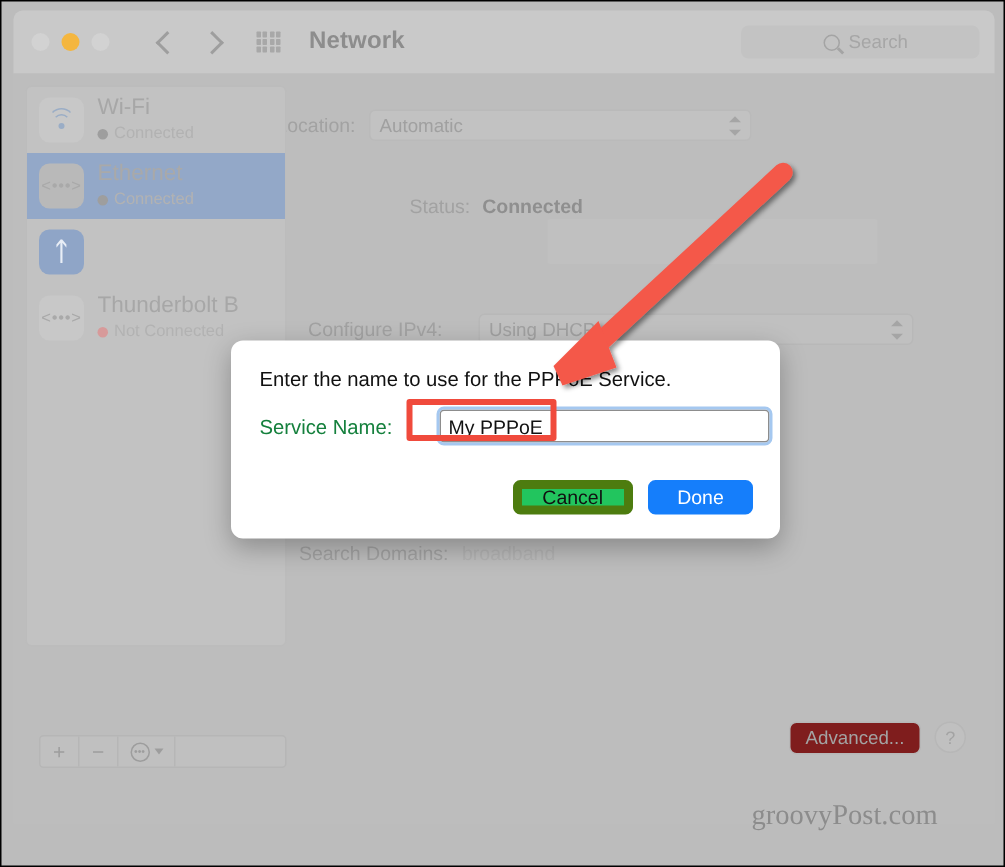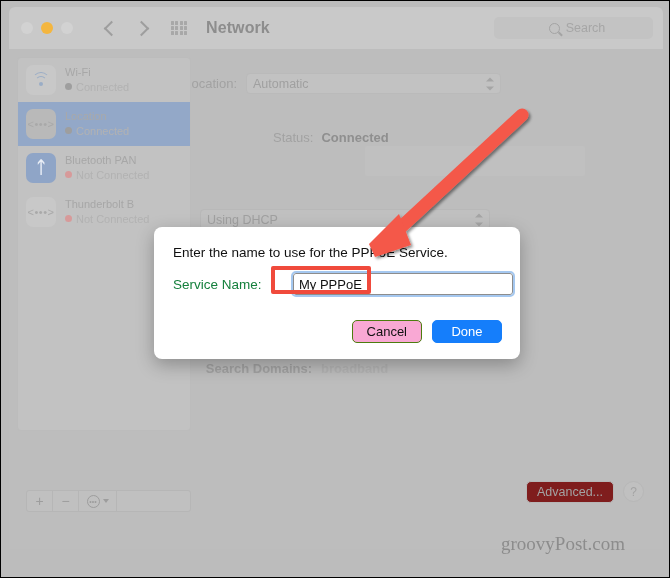--- a/index.html
+++ b/index.html
@@ -207,40 +207,39 @@
     display: flex;
     align-items: center;
   }
   .iplabel {
     font-size: 13px;
     color: #a2a2a2;
     width: 104px;
     text-align: right;
   }
   .ippopup {
-    margin-left: 9px;
+    margin-left: 24px;
     width: 290px; height: 21px;
     background: #c0c0c0;
     border: 1px solid #b8b8b8;
     border-radius: 4px;
     display: flex;
     align-items: center;
     padding: 0 6px;
     font-size: 12.5px;
     color: #a0a0a0;
     position: relative;
   }
 
   
   .sdrow {
     position: absolute;
-    left: 183px; top: 312px;
+    left: 170px; top: 312px;
     display: flex;
     align-items: flex-end;
-    font-weight: bold;
   }
   .sdlabel {
     font-size: 13px;
     color: #a2a2a2;
     width: 120px;
     text-align: right;
   }
   .sdval {
     margin-left: 9px;
     font-size: 13px;
@@ -295,21 +294,21 @@
     width: 30px; height: 30px;
     border-radius: 7px;
     background: #c8c8c8;
     flex: none;
     position: relative;
   }
   .srow.sel .sicon { background: #b9b9b9; }
   .sicon.bt { background: #8fa5c7; }
   .stext { margin-left: 9px; }
   .sname {
-    font-size: 11px;
+    font-size: 15px;
     color: #a7a7a7;
     line-height: 1.25;
   }
   .srow.sel .sname { color: #a9a9a9; }
   .sstatus {
     font-size: 11px;
     color: #b2b2b2;
     display: flex;
     align-items: center;
     gap: 4px;
@@ -441,22 +440,22 @@
     height: 23px;
     min-width: 70px;
     border-radius: 5px;
     font-size: 13px;
     display: flex;
     align-items: center;
     justify-content: center;
     padding: 0 14px;
   }
   .btn.cancel {
-    background: #f9a8d4;
-    border: 1px solid #4d7c0f;
+    background: #22c55e;
+    border: 6px solid #4d7c0f;
     color: #111111;
   }
   .btn.done {
     background: #157efb;
     border: 1px solid #157efb;
     color: #ffffff;
   }
 
   
   .anno {
@@ -531,20 +530,21 @@
       </div>
     </div>
 
     <div class="statusrow">
       <div class="statlabel">Status:</div>
       <div class="statval">Connected</div>
     </div>
     <div class="statdesc"></div>
 
     <div class="iprow">
+      <div class="iplabel">Configure IPv4:</div>
       <div class="ippopup">
         <span>Using DHCP</span>
         <span class="updown"></span>
       </div>
     </div>
 
     <div class="sdrow">
       <div class="sdlabel">Search Domains:</div>
       <div class="sdval">broadband</div>
     </div>
@@ -570,38 +570,31 @@
           <span>Connected</span>
         </div>
       </div>
     </div>
 
     <div class="srow sel">
       <div class="sicon">
         <div class="eth">&lt;•••&gt;</div>
       </div>
       <div class="stext">
-        <div class="sname">Location</div>
+        <div class="sname">Ethernet</div>
         <div class="sstatus">
           <span class="sdot"></span>
           <span>Connected</span>
         </div>
       </div>
     </div>
 
     <div class="srow">
       <div class="sicon bt">
         <div class="btg">ᛏ</div>
-      </div>
-      <div class="stext">
-        <div class="sname">Bluetooth PAN</div>
-        <div class="sstatus">
-          <span class="sdot red"></span>
-          <span>Not Connected</span>
-        </div>
       </div>
     </div>
 
     <div class="srow">
       <div class="sicon">
         <div class="eth">&lt;•••&gt;</div>
       </div>
       <div class="stext">
         <div class="sname">Thunderbolt B</div>
         <div class="sstatus">

